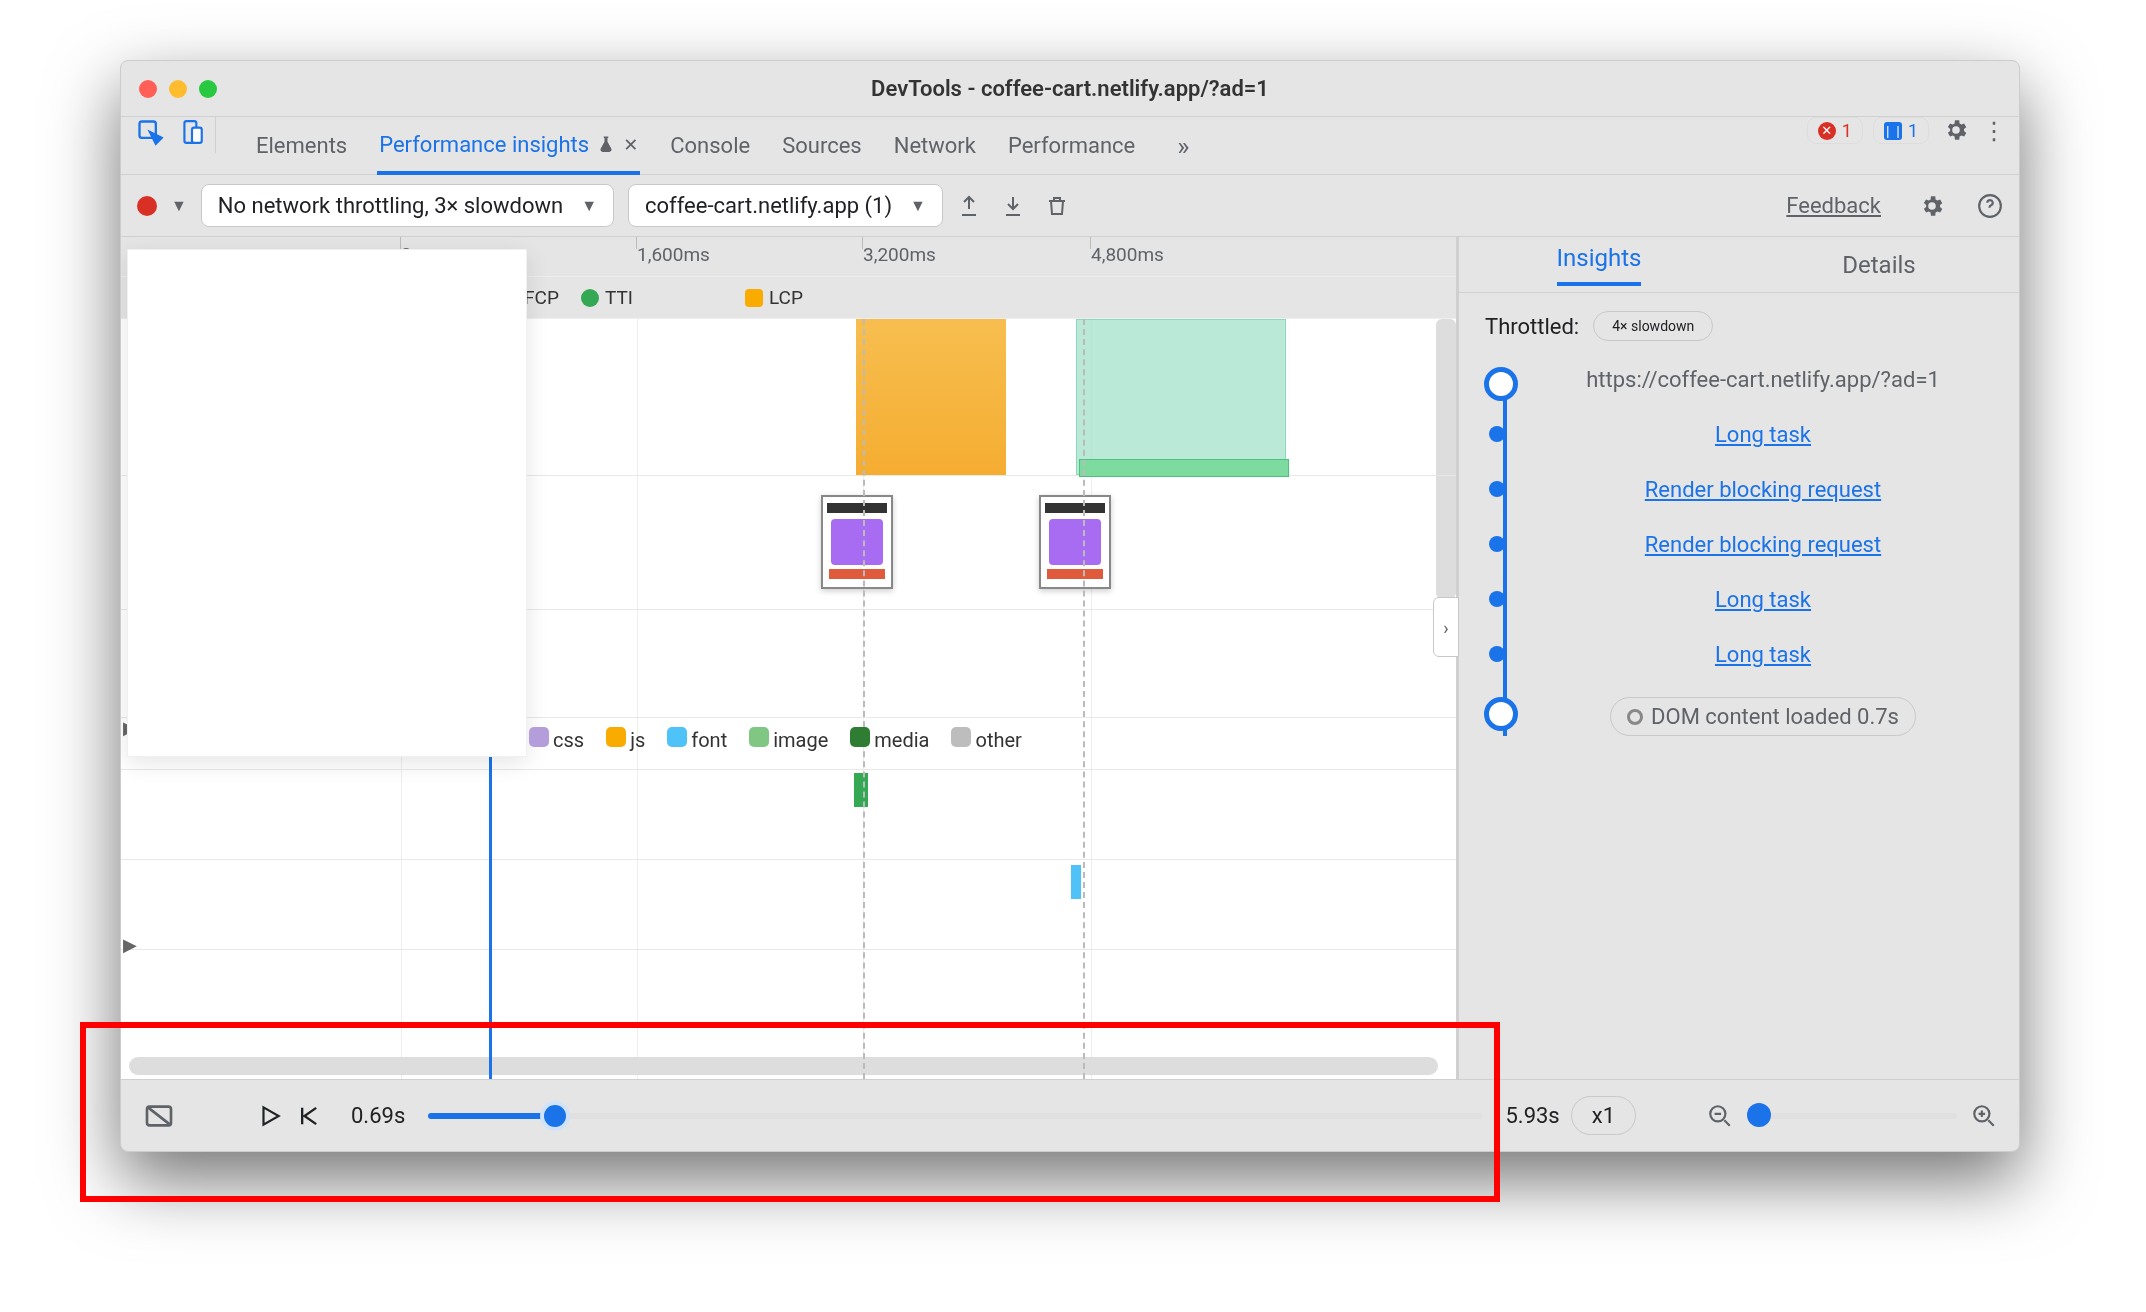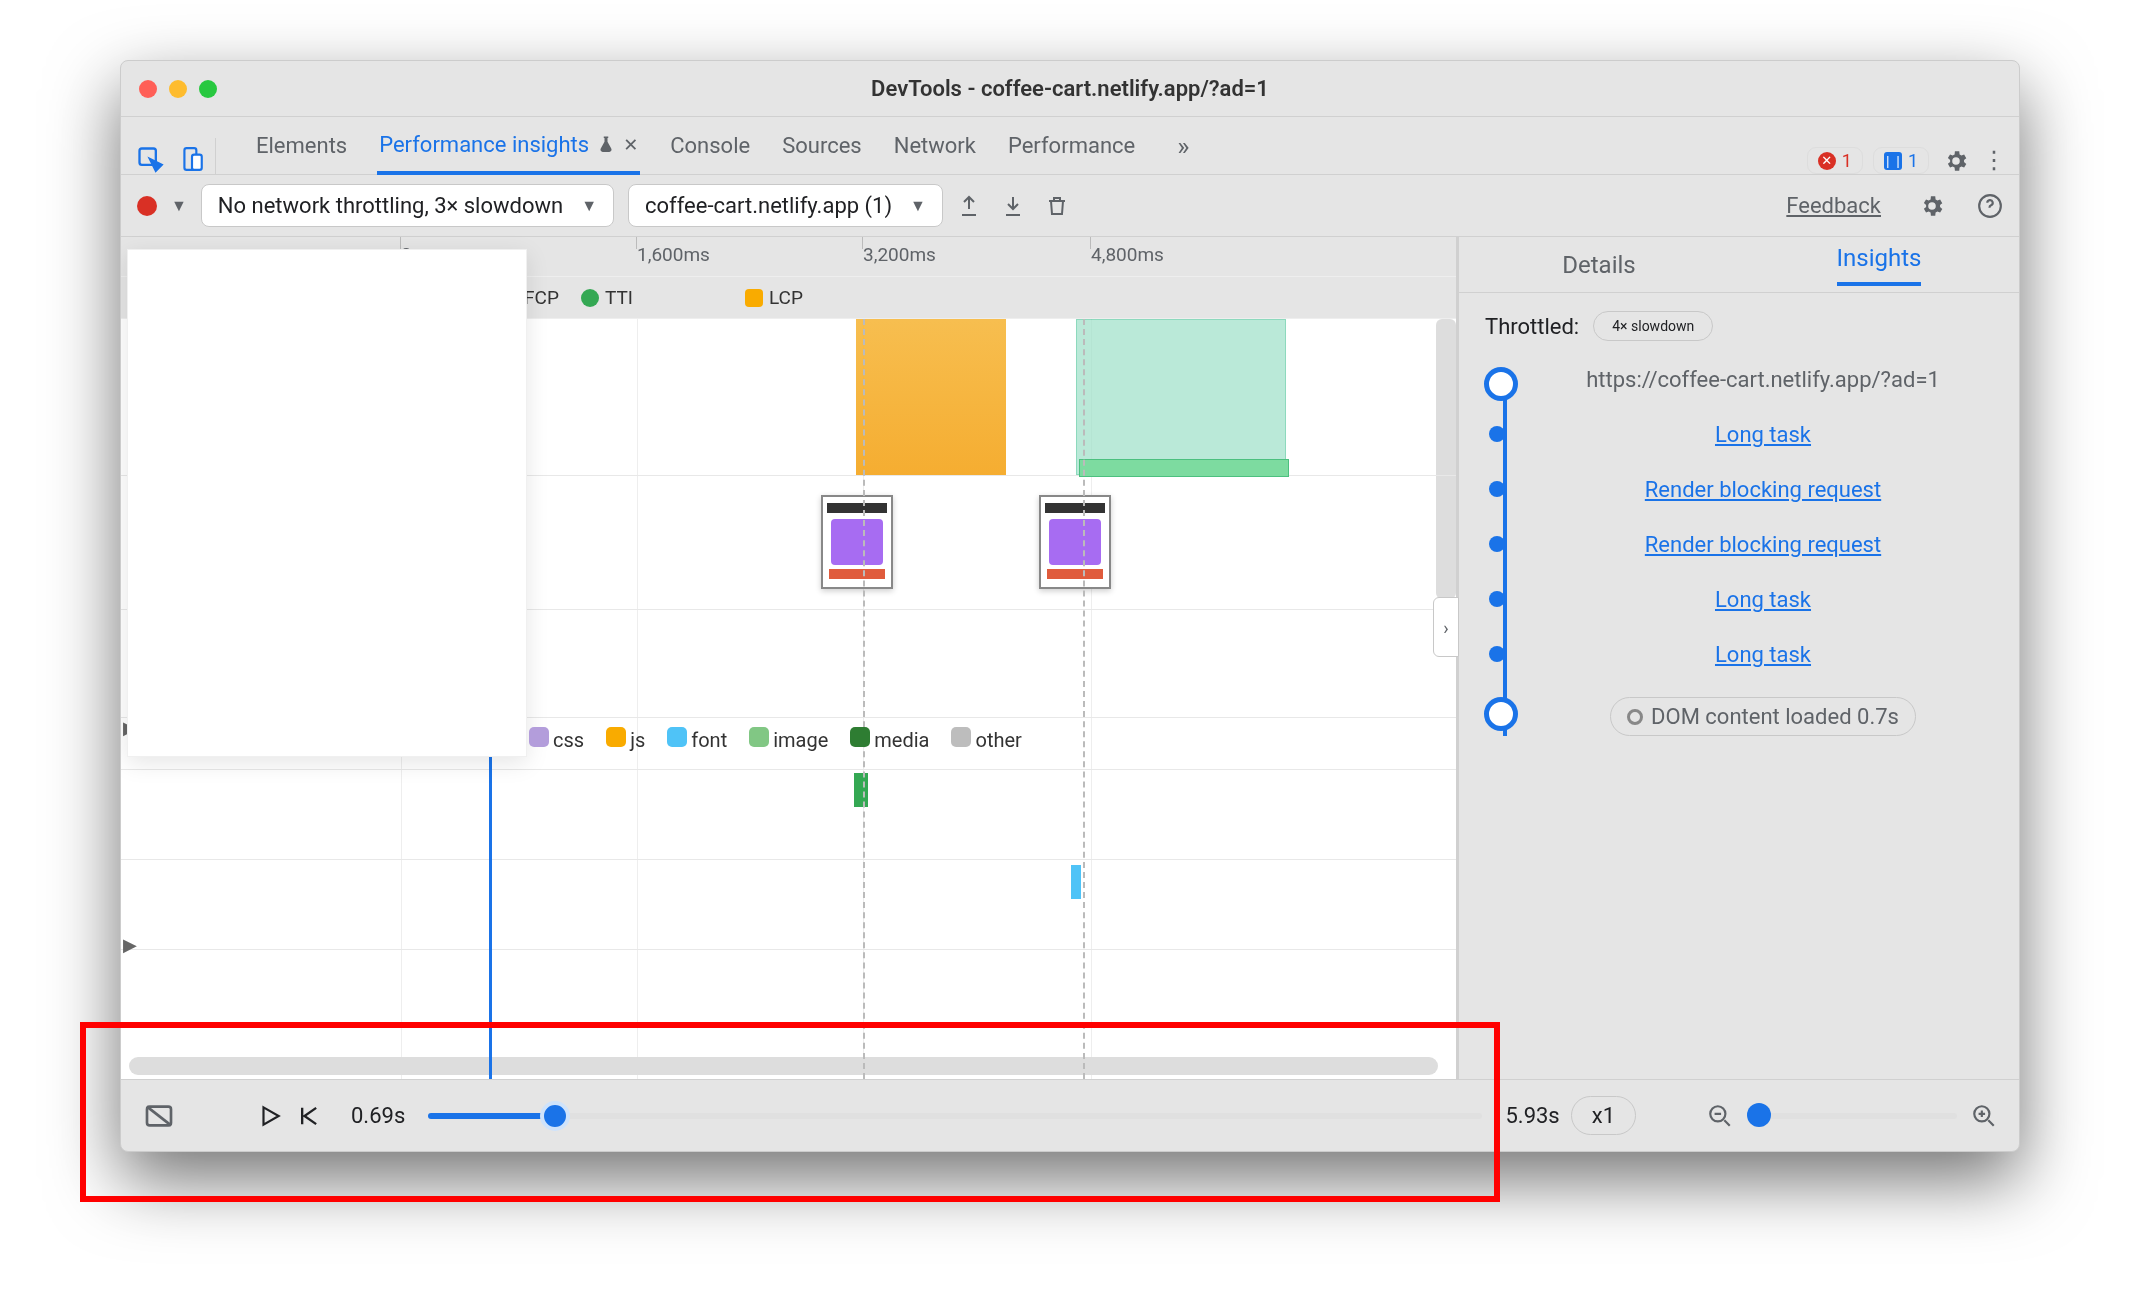--- a/index.html
+++ b/index.html
@@ -16,21 +16,21 @@
   .titlebar {
     height: 56px; display: flex; align-items: center; padding: 0 18px;
     border-bottom: 1px solid #d0d0d0; position: relative;
   }
   .traffic { display: flex; gap: 12px; }
   .dot { width: 18px; height: 18px; border-radius: 50%; }
   .dot.red { background: #ff5f57; } .dot.yellow { background: #febc2e; } .dot.green { background: #28c840; }
   .titlebar .title { position: absolute; left: 0; right: 0; text-align: center; font-size: 22px; font-weight: 600; color: #333; pointer-events: none;}
   
   .dt-tabs {
-    height: 58px; border-bottom: 1px solid #d0d0d0; display: flex; align-items: flex-end;
+    height: 58px; border-bottom: 1px solid #d0d0d0; display: flex; align-items: flex-start;
     padding: 0 8px; gap: 0; font-size: 22px; color: #5f6368;
   }
   .dt-left-icons { display: flex; gap: 12px; padding: 0 6px; }
   .icon-btn { width: 30px; height: 30px; display: flex; align-items: center; justify-content: center; color: #1a73e8; }
   .tabs { display: flex; gap: 28px; margin-left: 36px; align-items: center; height: 100%; flex: 1;}
   .tab { height: 100%; display: flex; align-items: center; gap: 8px; color: #5f6368; padding: 0 2px; }
   .tab.active { color: #1a73e8; border-bottom: 4px solid #1a73e8; margin-bottom: -1px; }
   .tab-close { font-size: 18px; color: #5f6368; }
   .tab .flask { font-size: 18px; }
   .more-chev { font-size: 26px; color: #5f6368; margin: 0 8px 0 12px;}
@@ -319,25 +319,25 @@
           <span><span class="sw other"></span><span>other</span></span>
         </div>
         <div class="hscroll" style="bottom:4px"></div>
       </div>
 
       <div class="collapse-nub">›</div>
     </div>
 
     <div class="right-pane">
       <div class="rp-tabs">
+        <div class="rp-tab active">
+            <span>Insights</span>
+          </div>
         <div class="rp-tab">
             <span>Details</span>
-          </div>
-        <div class="rp-tab active">
-            <span>Insights</span>
           </div>
       </div>
       <div class="rp-body">
         <div class="throttle-row">
           <span>Throttled:</span>
           <span class="chip">4× slowdown</span>
         </div>
         <div class="timeline-list">
           <div class="vrule"></div>
           <div class="tnode big">

